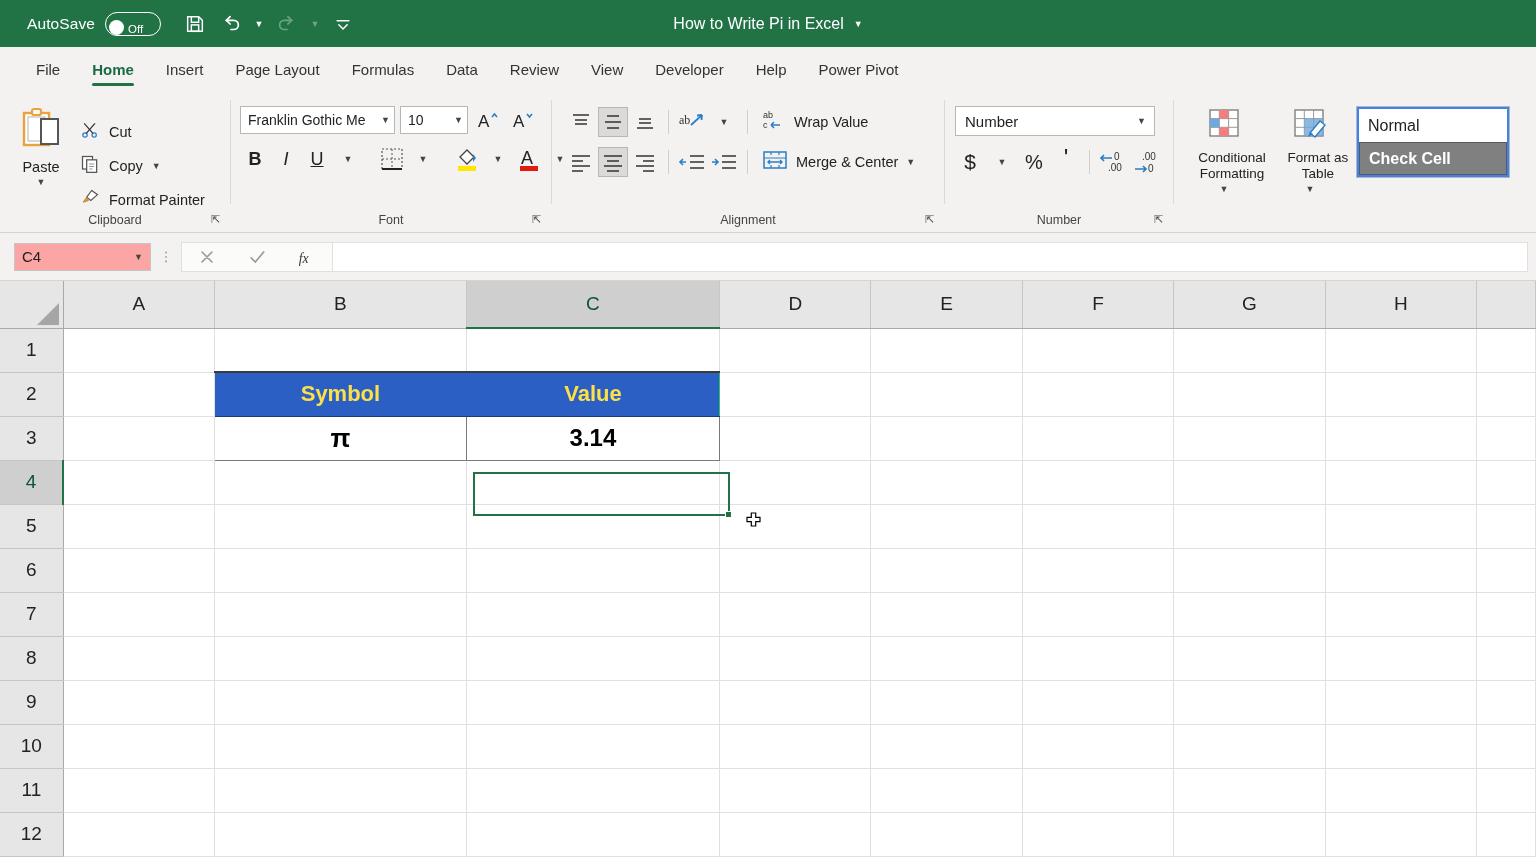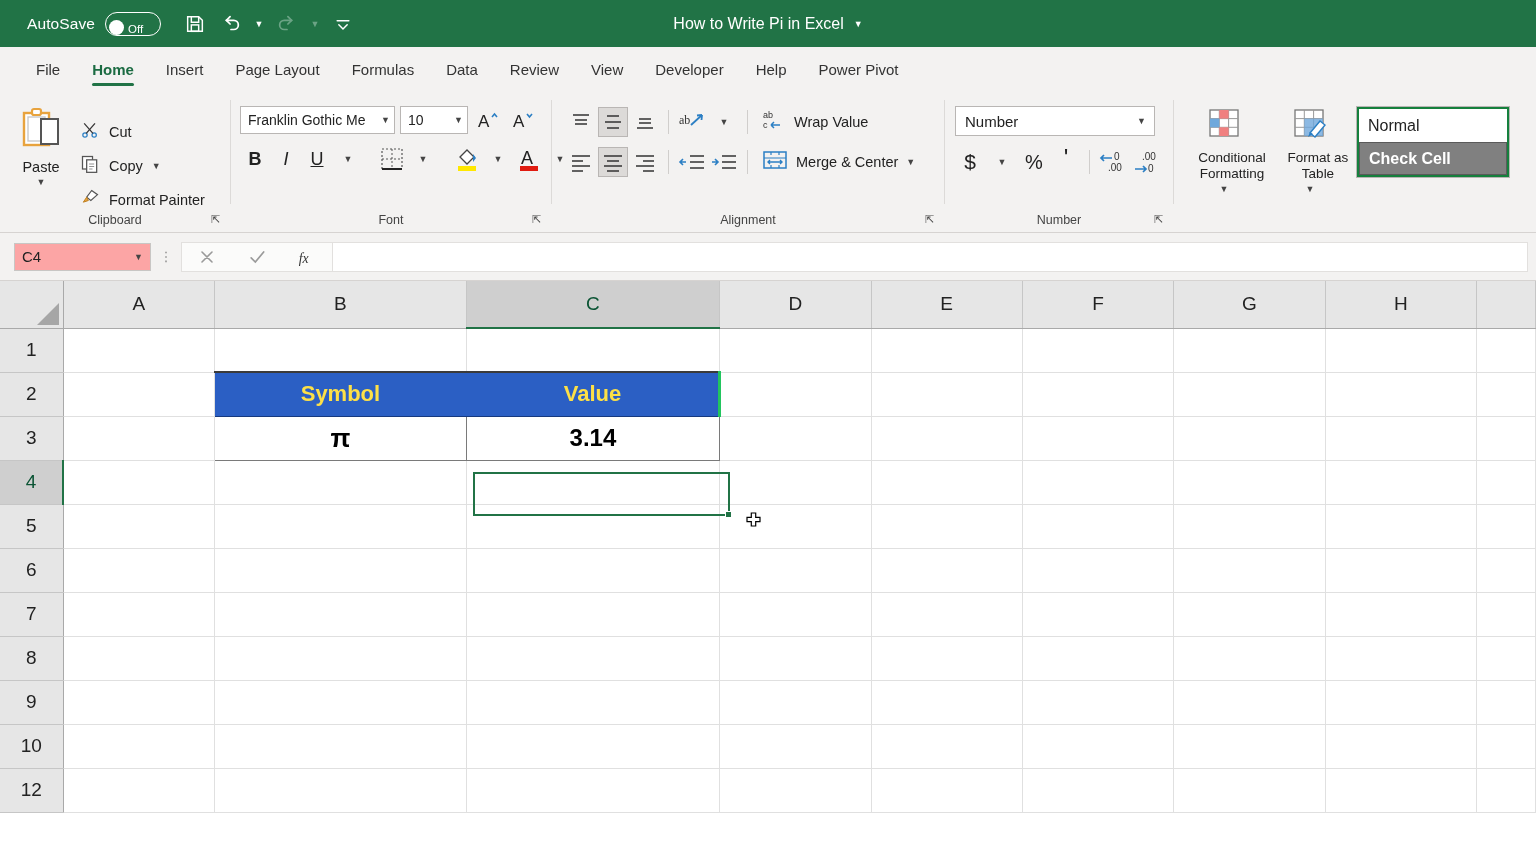--- a/index.html
+++ b/index.html
@@ -122,21 +122,21 @@
   }
   .num-row { display: flex; align-items: center; gap: 2px; padding-top: 11px; }
 
   
   .style-big {
     width: 80px; display: flex; flex-direction: column; align-items: center;
     padding-top: 8px; gap: 3px;
   }
   .style-big .lbl { font-size: 13.5px; color: #222; text-align: center; line-height: 1.15; margin-left: 16px; }
   .styles-gallery {
-    width: 154px; border: 1px solid #b9b6b4; background: #15803d;
+    width: 154px; border: 1px solid #b9b6b4; background: #3b82f6;
     margin-top: 7px; height: 72px; display: flex; flex-direction: column;
     padding: 2px;
   }
   .style-cell {
     height: 33px; display: flex; align-items: center; padding-left: 9px;
     font-size: 16px; color: #222;
   }
   .style-cell.normal { background: #ffffff; }
   .style-cell.check {
     background: #808080; color: #ffffff; font-weight: 700;
@@ -629,21 +629,21 @@
       <td class="cell"></td>
       <td class="cell"></td>
       <td class="cell"></td>
       <td class="cell"></td>
     </tr>
 
     <tr>
       <td class="rowhead">2</td>
       <td class="cell"></td>
       <td class="cell hdrblue first topline">Symbol</td>
-      <td class="cell hdrblue topline" style="border-right:3px solid #22c55e">Value</td>
+      <td class="cell hdrblue topline" style="border-right:1px solid #22c55e">Value</td>
       <td class="cell"></td>
       <td class="cell"></td>
       <td class="cell"></td>
       <td class="cell"></td>
       <td class="cell"></td>
       <td class="cell"></td>
     </tr>
 
     <tr>
       <td class="rowhead">3</td>
@@ -726,20 +726,32 @@
       <td class="cell"></td>
           <td class="cell"></td>
       <td class="cell"></td>
           <td class="cell"></td>
       <td class="cell"></td>
           <td class="cell"></td>
       <td class="cell"></td>
     </tr>
     <tr>
       <td class="rowhead">10</td>
+      <td class="cell"></td>
+          <td class="cell"></td>
+      <td class="cell"></td>
+          <td class="cell"></td>
+      <td class="cell"></td>
+          <td class="cell"></td>
+      <td class="cell"></td>
+          <td class="cell"></td>
+      <td class="cell"></td>
+    </tr>
+    <tr>
+      <td class="rowhead">11</td>
       <td class="cell"></td>
           <td class="cell"></td>
       <td class="cell"></td>
           <td class="cell"></td>
       <td class="cell"></td>
           <td class="cell"></td>
       <td class="cell"></td>
           <td class="cell"></td>
       <td class="cell"></td>
     </tr>

